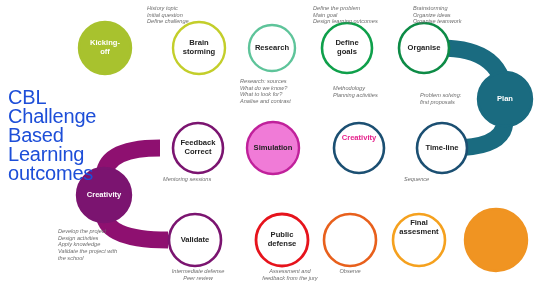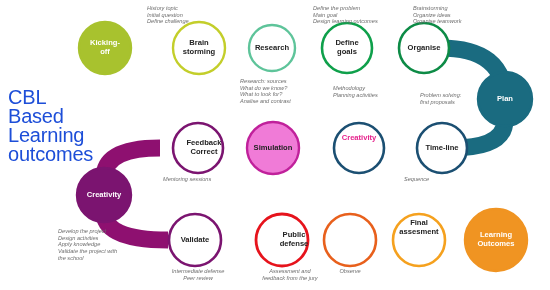--- a/index.html
+++ b/index.html
@@ -129,48 +129,47 @@
 
     <circle cx="195" cy="240" r="26" fill="#ffffff" stroke="#7B1470" stroke-width="2.6"></circle>
     <circle cx="282" cy="240" r="26" fill="#ffffff" stroke="#E6131C" stroke-width="2.8"></circle>
     <circle cx="350" cy="240" r="26" fill="#ffffff" stroke="#E8601C" stroke-width="2.6"></circle>
     <circle cx="419" cy="240" r="26" fill="#ffffff" stroke="#F5A11E" stroke-width="2.6"></circle>
     <circle cx="496" cy="240" r="31" fill="#F09422" stroke="#F09422" stroke-width="2.4"></circle>
   </svg>
 
   <div class="title">
     <div>CBL</div>
+    <div>Challenge</div>
     <div>Based Learning</div>
     <div>outcomes</div>
   </div>
 
   <div class="node-label light" style="left:75px;top:38px;width:60px;">Kicking-
 off</div>
   <div class="node-label" style="left:169px;top:38px;width:60px;text-align:center;">Brain
 storming</div>
   <div class="node-label" style="left:244px;top:43px;width:56px;">Research</div>
   <div class="node-label" style="left:319px;top:38px;width:56px;">Define
 goals</div>
   <div class="node-label" style="left:396px;top:43px;width:56px;">Organise</div>
   <div class="node-label light" style="left:477px;top:94px;width:56px;">Plan</div>
 
   <div class="node-label" style="left:414px;top:143px;width:56px;">Time-line</div>
   <div class="node-label pinkish" style="left:331px;top:133px;width:56px;">Creativity</div>
   <div class="node-label" style="left:245px;top:143px;width:56px;">Simulation</div>
-  <div class="node-label" style="left:176px;top:138px;width:56px;">Feedback
+  <div class="node-label" style="left:170px;top:138px;width:56px;">Feedback
 Correct</div>
   <div class="node-label light" style="left:76px;top:190px;width:56px;">Creativity</div>
 
   <div class="node-label" style="left:167px;top:235px;width:56px;">Validate</div>
-  <div class="node-label" style="left:266px;top:230px;width:56px;">Public
+  <div class="node-label" style="left:254px;top:230px;width:56px;">Public
 defense</div>
   <div class="node-label" style="left:391px;top:218px;width:56px;">Final
 assesment</div>
-  <div class="node-label light" style="left:464px;top:230px;width:64px;">Learning
-Outcomes</div>
 
   <div class="ann left" style="left:147px;top:5px;width:100px;">History topic
 Initial question
 Define challenge</div>
 
   <div class="ann left" style="left:313px;top:5px;width:112px;">Define the problem
 Main goal
 Design learning outcomes</div>
 
   <div class="ann left" style="left:413px;top:5px;width:100px;">Brainstorming

